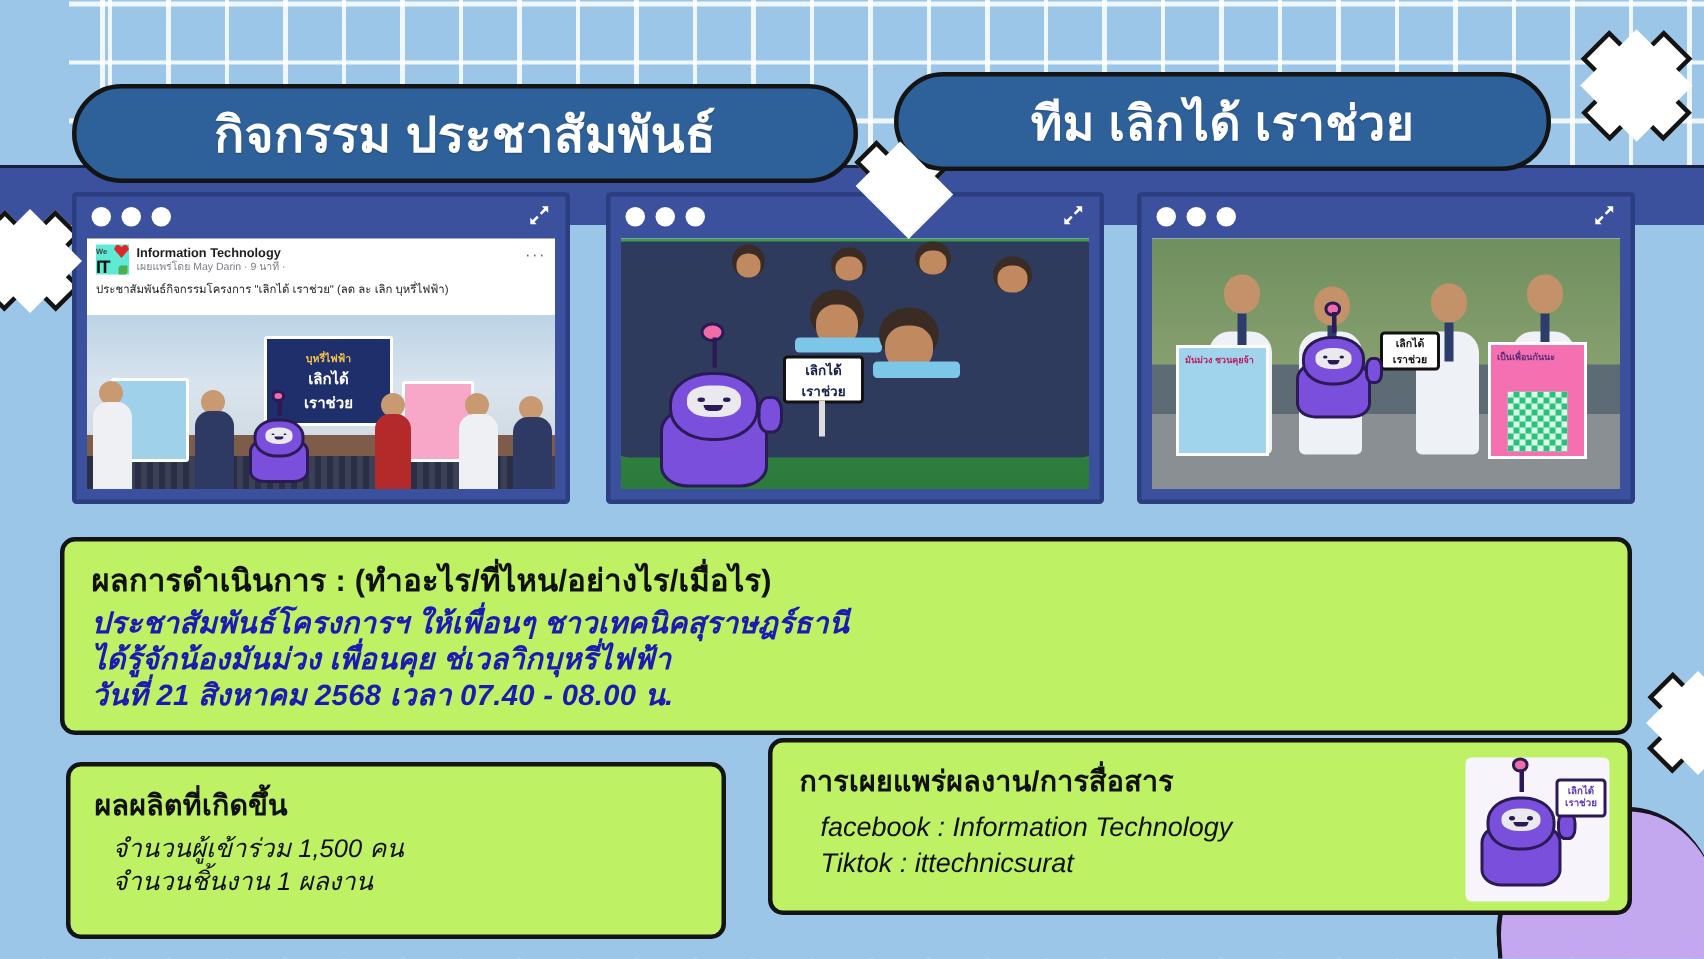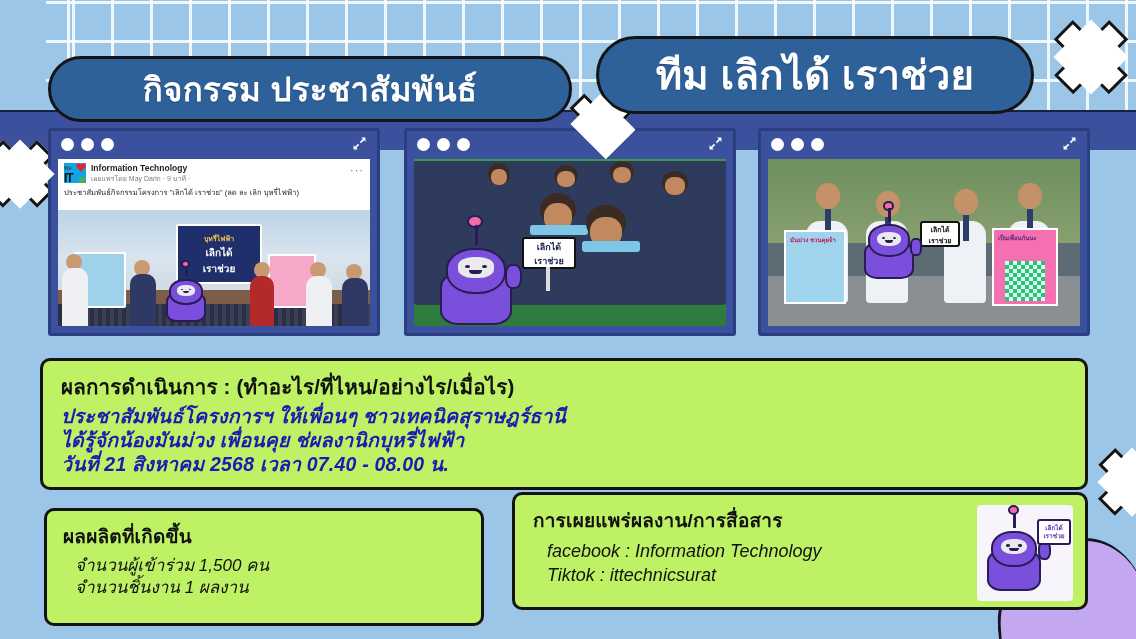--- a/index.html
+++ b/index.html
@@ -61,21 +61,21 @@
 
   
   .pill{
     position:absolute; background:#2e6099;
     border:3px solid #141414; border-radius:40px;
     display:flex; align-items:center; justify-content:center;
     color:#fff; font-weight:bold; letter-spacing:.3px;
     text-shadow:0 1px 1px rgba(0,0,0,.25);
   }
   #pill-1{ left:48px; top:36px; width:524px; height:66px; font-size:33px;margin-top:20px; }
-  #pill-2{ left:596px; top:36px; width:438px; height:78px; font-size:40px; }
+  #pill-2{ left:596px; top:48px; width:438px; height:66px; font-size:32px; }
 
   
   .card{
     position:absolute; background:#3c519e;
     border:3px solid #2b3f80; border-radius:3px;
     overflow:hidden;
   }
   .card-bar{
     height:26px; position:relative; display:flex; align-items:center; padding-left:10px;
   }
@@ -89,21 +89,21 @@
     background:#fff; overflow:hidden;
   }
 
   #card-1{ left:48px; top:128px; width:332px; height:208px; }
   #card-2{ left:404px; top:128px; width:332px; height:208px; }
   #card-3{ left:758px; top:128px; width:332px; height:208px; }
 
   
   .fb-head{ display:flex; gap:5px; padding:4px 6px 2px 6px; align-items:flex-start; }
   .fb-logo{
-    width:22px; height:20px; background:#0ea5e9; position:relative; flex:none;
+    width:22px; height:20px; background:#5eead4; position:relative; flex:none;
     font-size:11px; font-weight:bold; color:#111; line-height:10px;
   }
   .fb-logo .it{ position:absolute; left:0; bottom:0; font-size:12px; letter-spacing:-1px; }
   .fb-logo .heart{
     position:absolute; right:0px; top:0px; width:10px; height:9px; background:#e0252b;
     clip-path:polygon(50% 100%,0 35%,12% 8%,30% 2%,50% 18%,70% 2%,88% 8%,100% 35%);
   }
   .fb-logo .we{ position:absolute; left:0; top:0; font-size:5px; color:#444; }
   .fb-logo .leaf{ position:absolute; right:1px; bottom:0; width:6px; height:6px; background:#4caf50; border-radius:2px 0 2px 0; }
   .fb-name{ font-size:8.5px; font-weight:bold; color:#1c1e21; line-height:11px; }
@@ -456,21 +456,21 @@
         </div>
       </div>
     </div>
   </div>
 </div>
 
 <div class="panel" id="panel-result">
   <div class="p-title">ผลการดำเนินการ : (ทำอะไร/ที่ไหน/อย่างไร/เมื่อไร)</div>
   <div class="p-lines">
     <div class="p-line">ประชาสัมพันธ์โครงการฯ  ให้เพื่อนๆ ชาวเทคนิคสุราษฎร์ธานี</div>
-    <div class="p-line">ได้รู้จักน้องมันม่วง เพื่อนคุย ช่ผลงานิกบุหรี่ไฟฟ้า</div>
+    <div class="p-line">ได้รู้จักน้องมันม่วง เพื่อนคุย ช่เวลาิกบุหรี่ไฟฟ้า</div>
     <div class="p-line">วันที่ 21 สิงหาคม 2568  เวลา 07.40 - 08.00 น.</div>
   </div>
 </div>
 
 <div class="panel" id="panel-output">
   <div class="p-title">ผลผลิตที่เกิดขึ้น</div>
   <div>
     <div class="p-sub">จำนวนผู้เข้าร่วม  1,500 คน</div>
     <div class="p-sub" style="padding-top:0">จำนวนชิ้นงาน 1  ผลงาน</div>
   </div>

